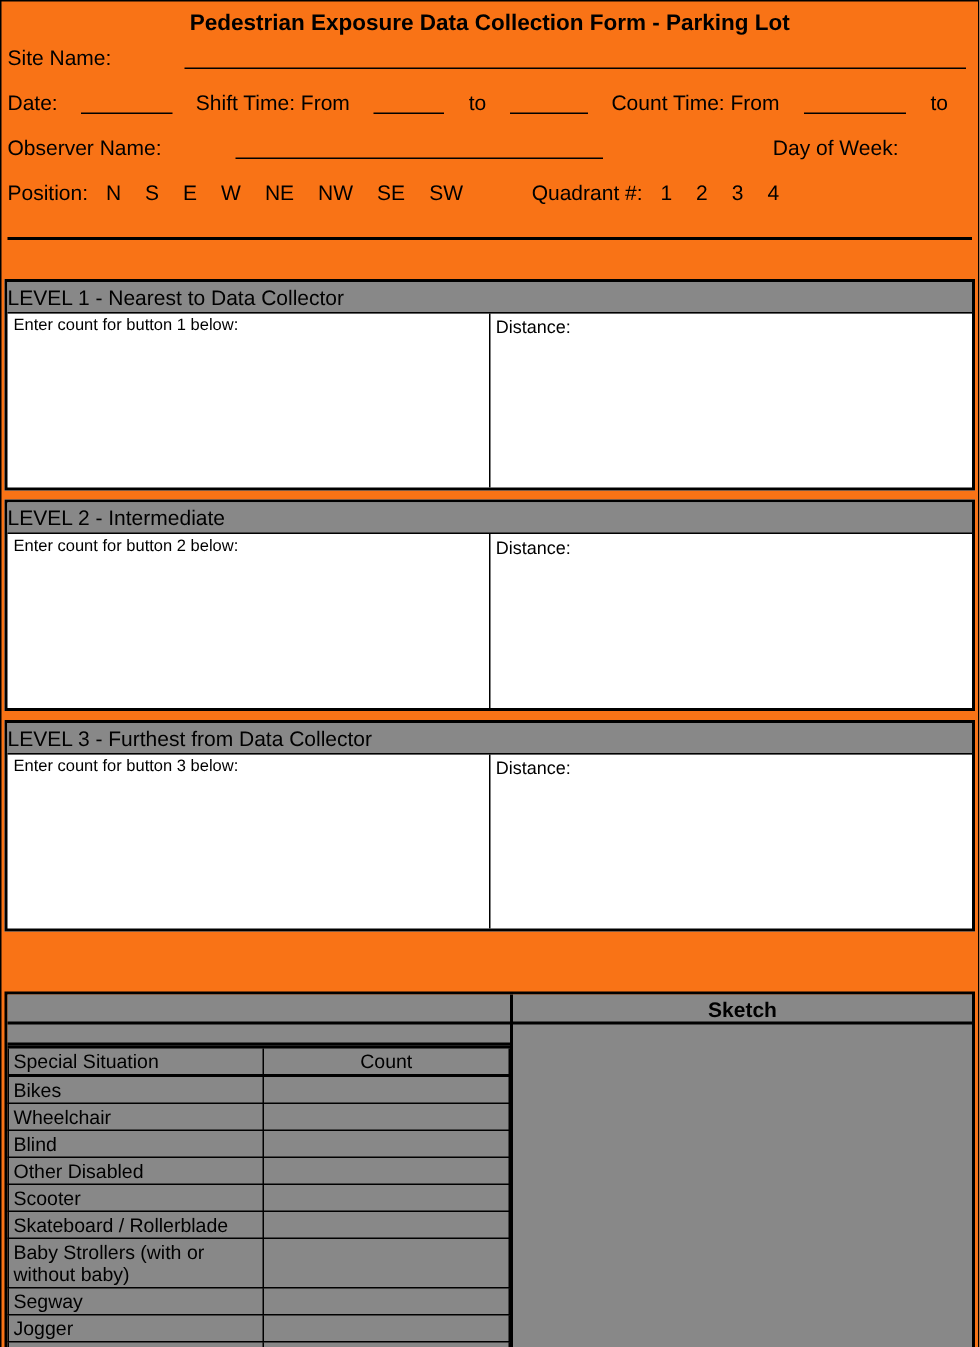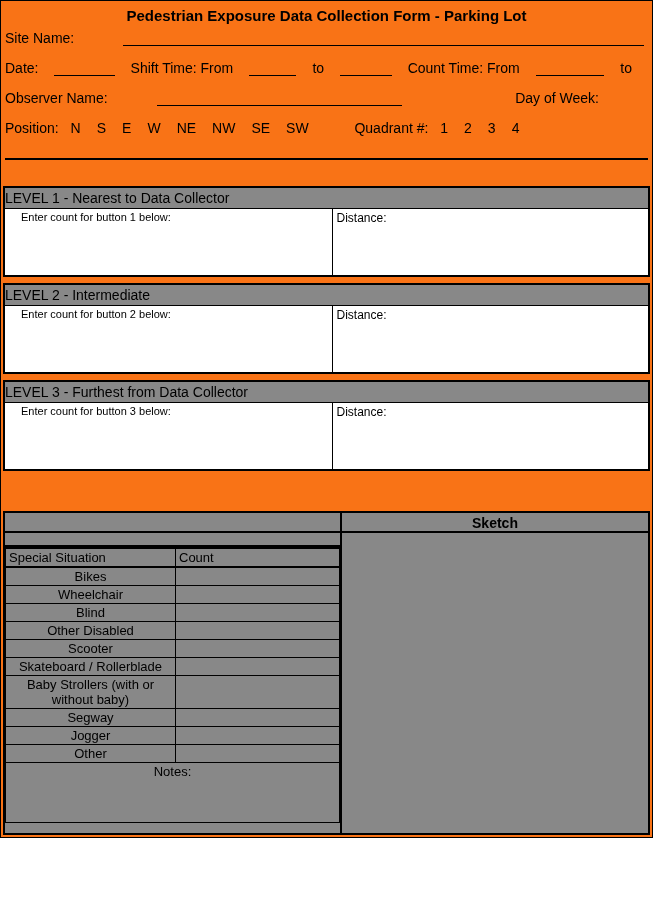--- a/index.html
+++ b/index.html
@@ -59,22 +59,21 @@
   }
   .level-block:first-of-type { margin-top: 18px; }
   .level-header {
     font-size: 14px;
     border-bottom: 1px solid #000;
     background: #888888;
     padding: 2px 0;
   }
   .level-body {
     display: flex;
-    height: 66px;
-    padding-left: 12px;
+    height: 116px;
   }
   .level-left {
     width: 50%;
     border-right: 1px solid #000;
     padding: 2px 4px;
     font-size: 11px;
   }
   .level-right {
     width: 50%;
     padding: 2px 4px;
@@ -114,30 +113,30 @@
     border-bottom: 2px solid #000;
   }
   table.ss {
     border-collapse: collapse;
     width: 100%;
     font-size: 13px;
   }
   table.ss th, table.ss td {
     border: 1px solid #000;
     padding: 1px 3px;
-    text-align: center;
+    text-align: left;
     vertical-align: top;
   }
   table.ss th {
     font-weight: normal;
     text-align: left;
     border-top: 2px solid #000;
     border-bottom: 2px solid #000;
   }
-  table.ss th.count-h { }
+  table.ss th.count-h { text-align: center; }
   table.ss td.col1 { width: 170px; }
   table.ss td.col2 { }
   .notes-row td {
     height: 60px;
     border-bottom: none;
   }
 </style>
 </head>
 <body>
 

